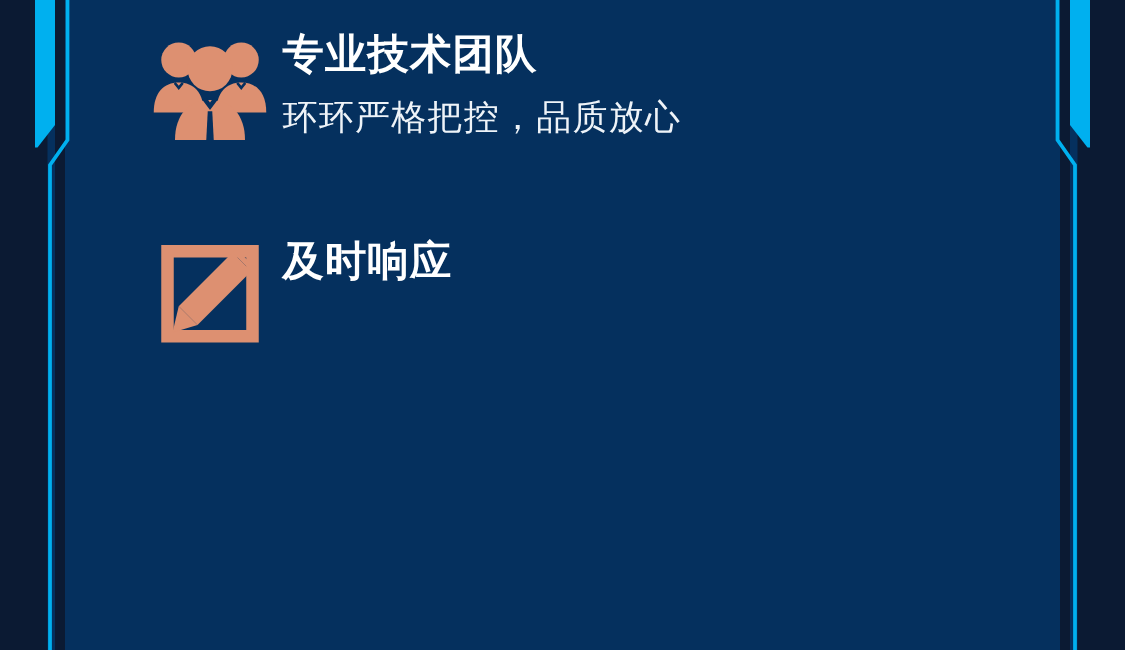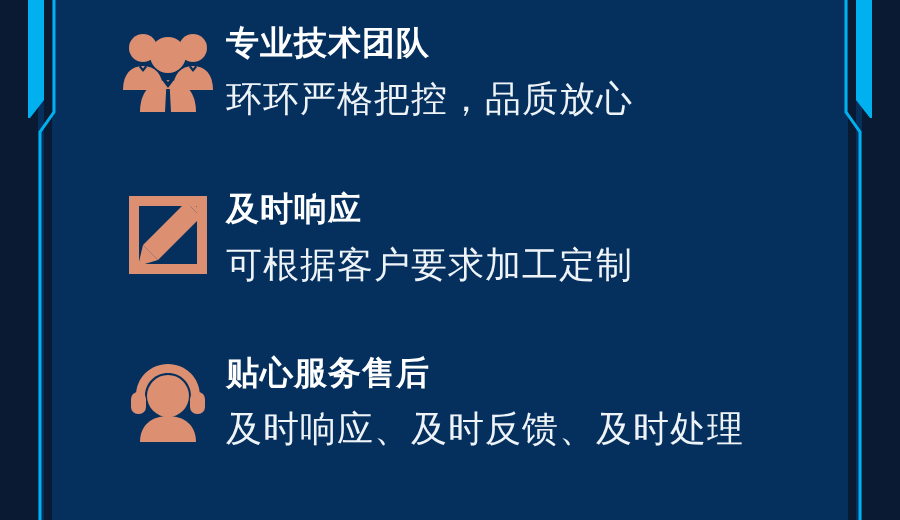--- a/index.html
+++ b/index.html
@@ -85,21 +85,21 @@
     font-size: 33px;
     font-weight: bold;
     color: #ffffff;
     letter-spacing: 1px;
     line-height: 1.18;
     white-space: nowrap;
   }
 
   .feature-desc {
     margin-top: 14px;
-    font-size: 36px;
+    font-size: 28px;
     font-weight: normal;
     color: #eef3f8;
     letter-spacing: 1px;
     line-height: 1.2;
     white-space: nowrap;
   }
 </style>
 </head>
 <body>
 
@@ -179,42 +179,18 @@
             <polygon points="64,7 79,22 76,25 61,10" fill="#dd9071"></polygon>
 
             <line x1="22" y1="57" x2="37" y2="72" stroke="#05305e" stroke-width="0"></line>
           </g>
 
           <path d="M66 5 L81 20 L84 10 L76 2 Z" fill="#05305e" opacity="0"></path>
         </svg>
       </div>
       <div class="text-wrap">
         <div class="feature-title">及时响应</div>
-        <div class="feature-desc">可根据客户要求加工定制</div>
       </div>
     </div>
 
-    <div class="feature-row row-3">
-      <div class="icon-wrap">
-        <svg width="88" height="88" viewBox="0 0 88 88" xmlns="http://www.w3.org/2000/svg">
-          <g fill="#dd9071">
-
-            <path d="M44 8 C26 8 12 22 12 40 L12 48 L21 48 L21 40 C21 27 31 17 44 17
-                     C57 17 67 27 67 40 L67 48 L76 48 L76 40 C76 22 62 8 44 8 Z"></path>
-
-            <rect x="7" y="36" width="15" height="22" rx="7"></rect>
-
-            <rect x="66" y="36" width="15" height="22" rx="7"></rect>
-
-            <circle cx="44" cy="40" r="21"></circle>
-
-            <path d="M16 86 C16 69 28 60 44 60 C60 60 72 69 72 86 Z"></path>
-          </g>
-        </svg>
-      </div>
-      <div class="text-wrap">
-        <div class="feature-title">贴心服务售后</div>
-        <div class="feature-desc">及时响应、及时反馈、及时处理</div>
-      </div>
-    </div>
 
   </div>
 </div>
 
 </body></html>

